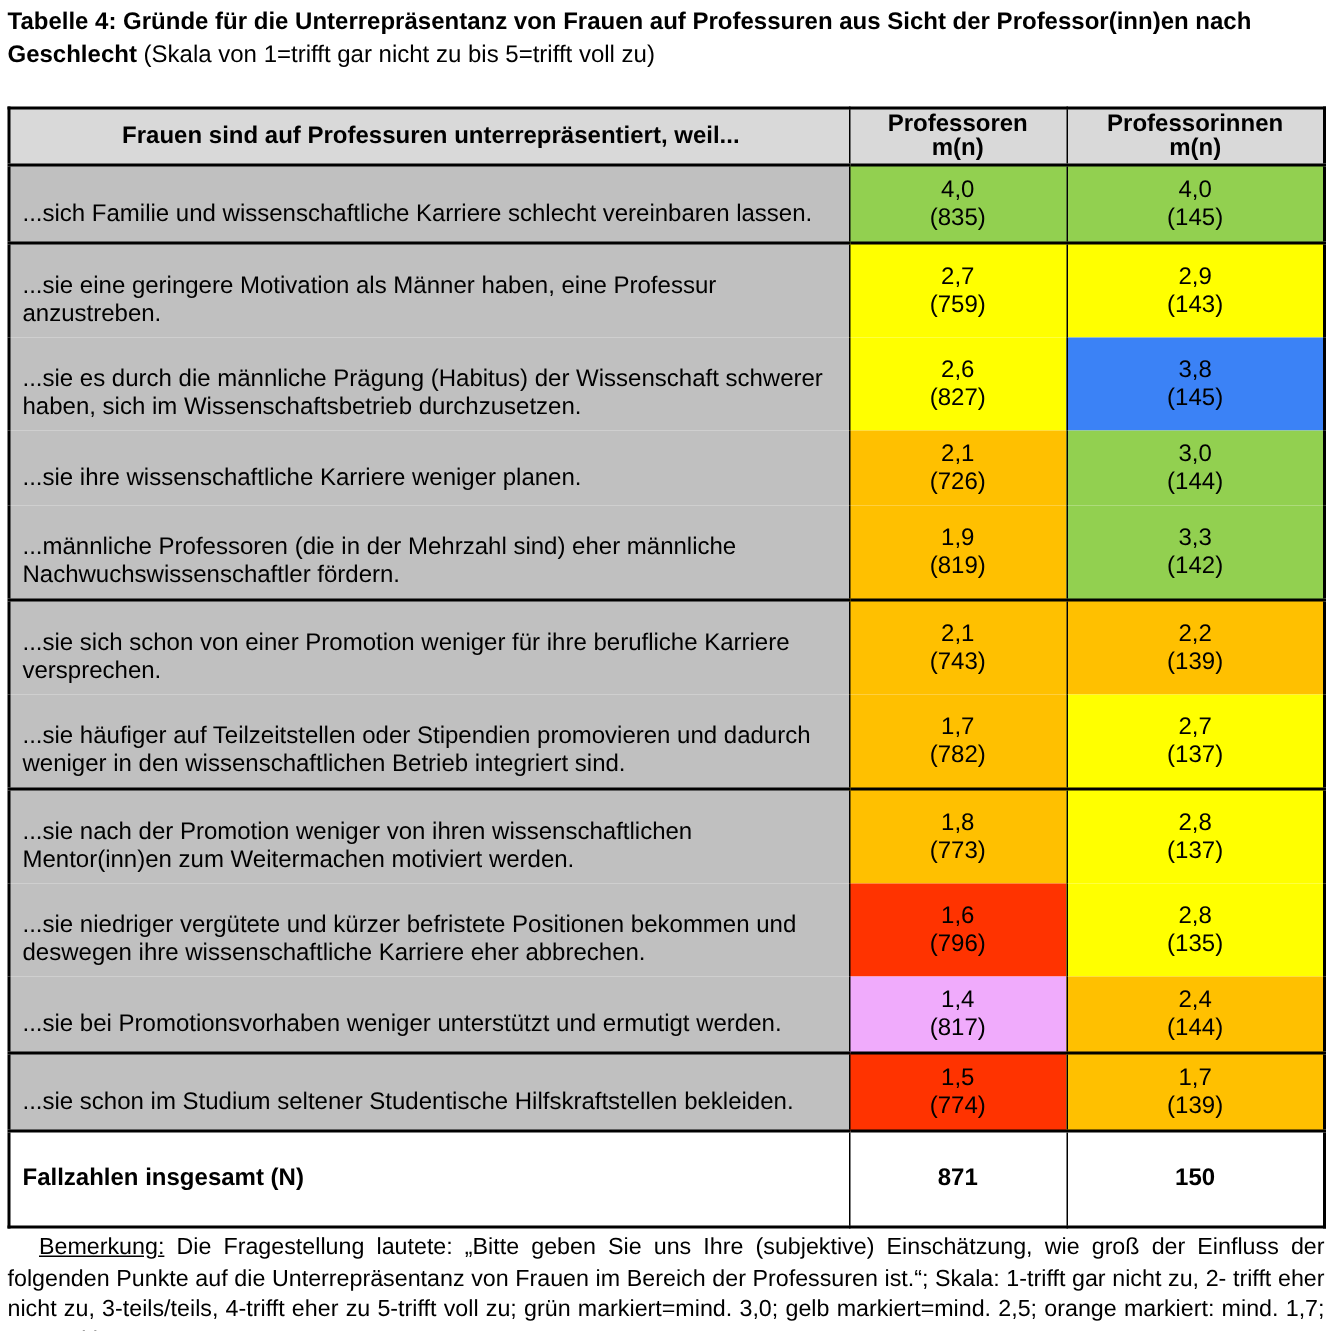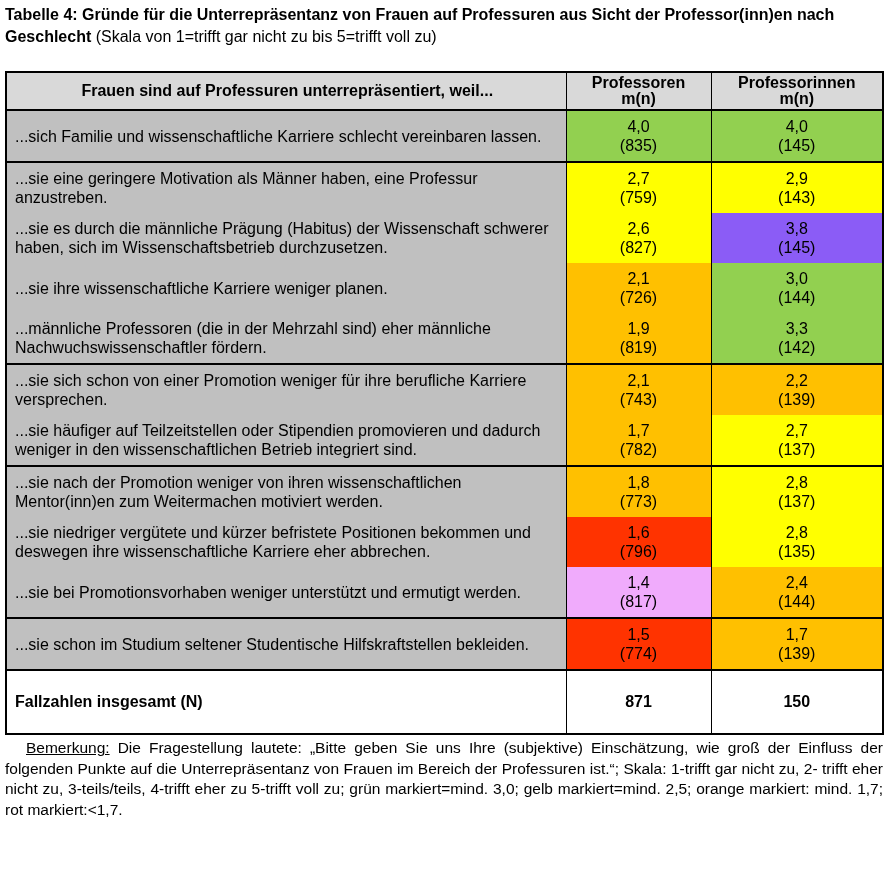--- a/index.html
+++ b/index.html
@@ -45,21 +45,21 @@
   }
   th .col-line { display: block; text-align: center; }
 
   .vline { border-right: 1.5px solid #000; }
 
   tbody td { vertical-align: middle; }
   td.label-cell {
     background: var(--label-bg, #c0c0c0);
     font-size: 16px;
     line-height: 19px;
-    padding: 6px 6px 6px 8px;
+    padding: 18px 6px 6px 8px;
     text-align: left;
   }
   td.value-cell {
     text-align: center;
     font-size: 16px;
     line-height: 19px;
     padding: 6px 2px;
   }
   tr.group-start > td, tfoot td { border-top: 2px solid #000; }
 
@@ -130,21 +130,21 @@
             <div>2,9</div>
             <div>(143)</div>
           </td>
         </tr>
         <tr>
           <td class="label-cell vline">...sie es durch die männliche Prägung (Habitus) der Wissenschaft schwerer haben, sich im Wissenschaftsbetrieb durchzusetzen.</td>
           <td class="value-cell vline" style="background: rgb(255, 255, 0);">
             <div>2,6</div>
             <div>(827)</div>
           </td>
-          <td class="value-cell" style="background: #8b5cf6;">
+          <td class="value-cell" style="background: #3b82f6;">
             <div>3,8</div>
             <div>(145)</div>
           </td>
         </tr>
         <tr>
           <td class="label-cell vline">...sie ihre wissenschaftliche Karriere weniger planen.</td>
           <td class="value-cell vline" style="background: rgb(255, 192, 0);">
             <div>2,1</div>
             <div>(726)</div>
           </td>

